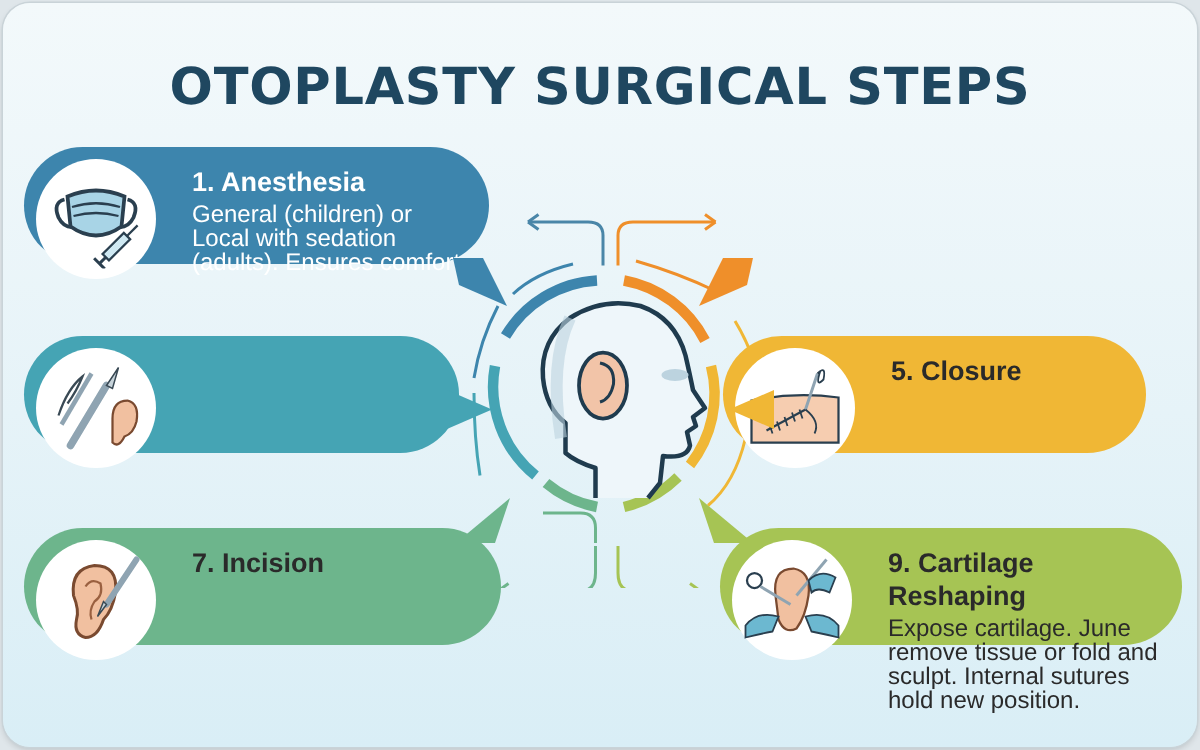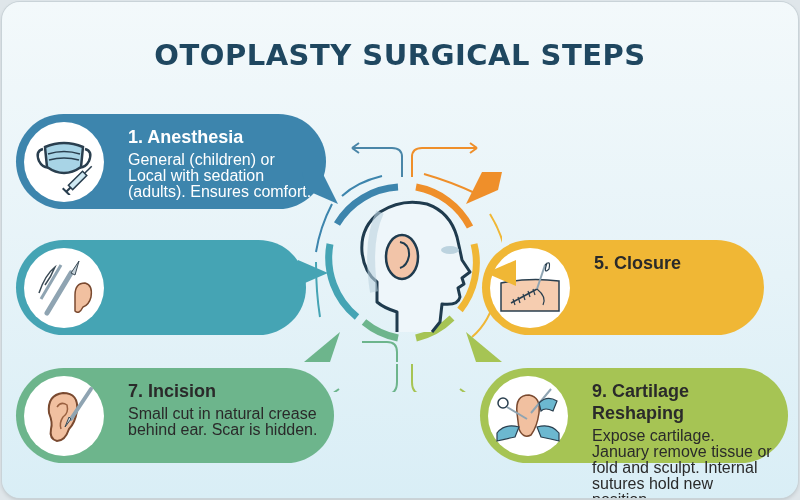--- a/index.html
+++ b/index.html
@@ -8,25 +8,25 @@
     position: absolute; left: 2px; top: 2px; width: 796px; height: 496px;
     border-radius: 18px;
     background: linear-gradient(180deg, #f3f9fb 0%, #e6f3f8 55%, #d9eef6 100%);
     box-shadow: 0 0 0 1px #c9d3d8, 0 2px 4px rgba(0,0,0,0.15);
     overflow: hidden;
     font-family: "Liberation Sans", sans-serif;
   }
   .title {
     position: absolute; left: 0; right: 0; top: 36px; text-align: center;
     font-family: "DejaVu Sans", sans-serif; font-weight: bold;
-    font-size: 29px; letter-spacing: 0.5px; color: #1f4760;
+    font-size: 34px; letter-spacing: 0.5px; color: #1f4760;
   }
   .card {
-    position: absolute; height: 95px; border-radius: 48px;
-    display: flex; align-items: center; margin-top: 16px;
+    position: absolute; height: 78px; border-radius: 48px;
+    display: flex; align-items: center;
   }
   .card .icon-circle {
     position: absolute; top: 8px; width: 80px; height: 80px; border-radius: 50%;
     background: #ffffff; display: flex; align-items: center; justify-content: center;
   }
   .card.left .icon-circle { left: 8px; }
   .card.right .icon-circle { left: 8px; }
   .card .text { position: absolute; left: 112px; top: 12px; right: 14px; }
   .card .heading { font-size: 18px; font-weight: bold; line-height: 22px; margin-bottom: 4px; }
   .card .desc { font-size: 16px; line-height: 16px; }
@@ -123,21 +123,20 @@
     <div class="icon-circle">
       <svg width="66" height="66" viewBox="0 0 66 66">
         <path d="M 18 30 Q 16 12 32 10 Q 48 10 46 28 Q 44 40 38 46 Q 34 58 26 58 Q 18 56 20 46 Q 22 40 18 30 Z" fill="#f1c0a0" stroke="#7a4a30" stroke-width="2"></path>
         <path d="M 26 24 Q 30 18 36 22 Q 38 30 32 34 Q 28 40 30 46" fill="none" stroke="#9a6040" stroke-width="1.5"></path>
         <line x1="40" y1="36" x2="60" y2="6" stroke="#8fa4b2" stroke-width="4" stroke-linecap="round"></line>
         <path d="M 40 36 L 34 44 L 38 34 Z" fill="#c7d3da" stroke="#3a4a55" stroke-width="1"></path>
       </svg>
     </div>
     <div class="text">
       <div class="heading">7. Incision</div>
-      <div class="desc">Small cut in natural crease behind ear. Scar is hidden.</div>
     </div>
   </div>
   <svg class="tail" style="left:300px; top:330px; width:40px; height:30px;" viewBox="0 0 40 30">
     <path d="M 2 30 L 38 0 L 28 30 Z" fill="#6db58c"></path>
   </svg>
 
   <svg class="tail" style="left:460px; top:170px; width:40px; height:40px;" viewBox="0 0 40 40">
     <path d="M 20 0 L 40 0 L 36 18 L 4 32 Z" fill="#ef8f2a"></path>
   </svg>
 
@@ -167,20 +166,20 @@
         <circle cx="8" cy="20" r="5" fill="#ffffff" stroke="#2a3f4f" stroke-width="1.5"></circle>
         <line x1="12" y1="24" x2="32" y2="36" stroke="#8fa4b2" stroke-width="2"></line>
         <line x1="56" y1="6" x2="36" y2="30" stroke="#8fa4b2" stroke-width="2"></line>
         <path d="M 2 50 Q 10 40 24 44 L 20 54 Q 10 56 2 58 Z" fill="#6cb8d0" stroke="#2a3f4f" stroke-width="1.2"></path>
         <path d="M 64 50 Q 56 40 42 44 L 46 54 Q 56 56 64 58 Z" fill="#6cb8d0" stroke="#2a3f4f" stroke-width="1.2"></path>
         <path d="M 44 20 Q 52 12 62 18 L 58 28 Q 50 24 46 28 Z" fill="#6cb8d0" stroke="#2a3f4f" stroke-width="1.2"></path>
       </svg>
     </div>
     <div class="text">
       <div class="heading">9. Cartilage Reshaping</div>
-      <div class="desc">Expose cartilage. January remove tissue or fold and sculpt. Internal sutures hold new position.</div>
+      <div class="desc">Expose cartilage. June remove tissue or fold and sculpt. Internal sutures hold new position.</div>
     </div>
   </div>
   <svg class="tail" style="left:462px; top:330px; width:40px; height:30px;" viewBox="0 0 40 30">
     <path d="M 2 0 L 38 30 L 12 30 Z" fill="#a6c454"></path>
   </svg>
 
 </div>
 
 </body></html>

